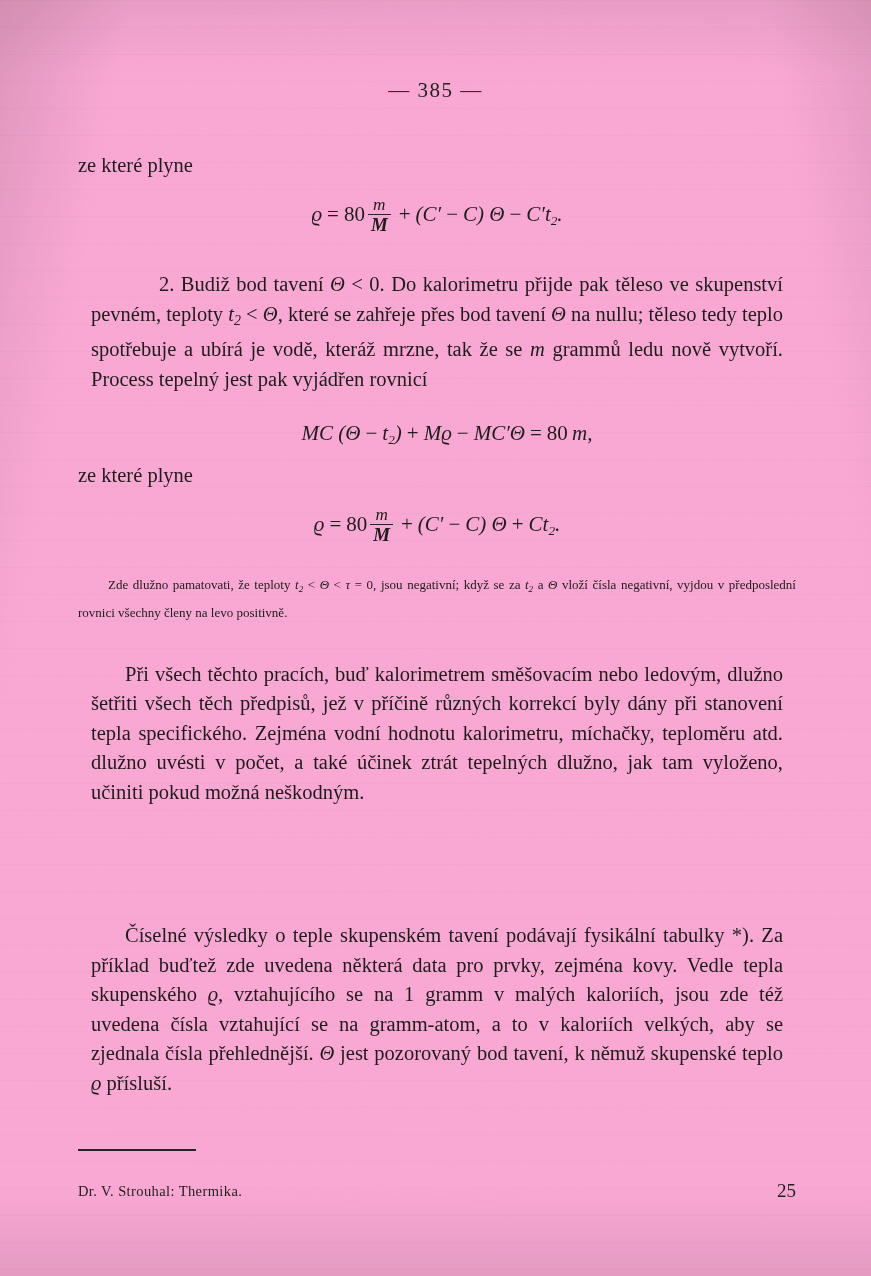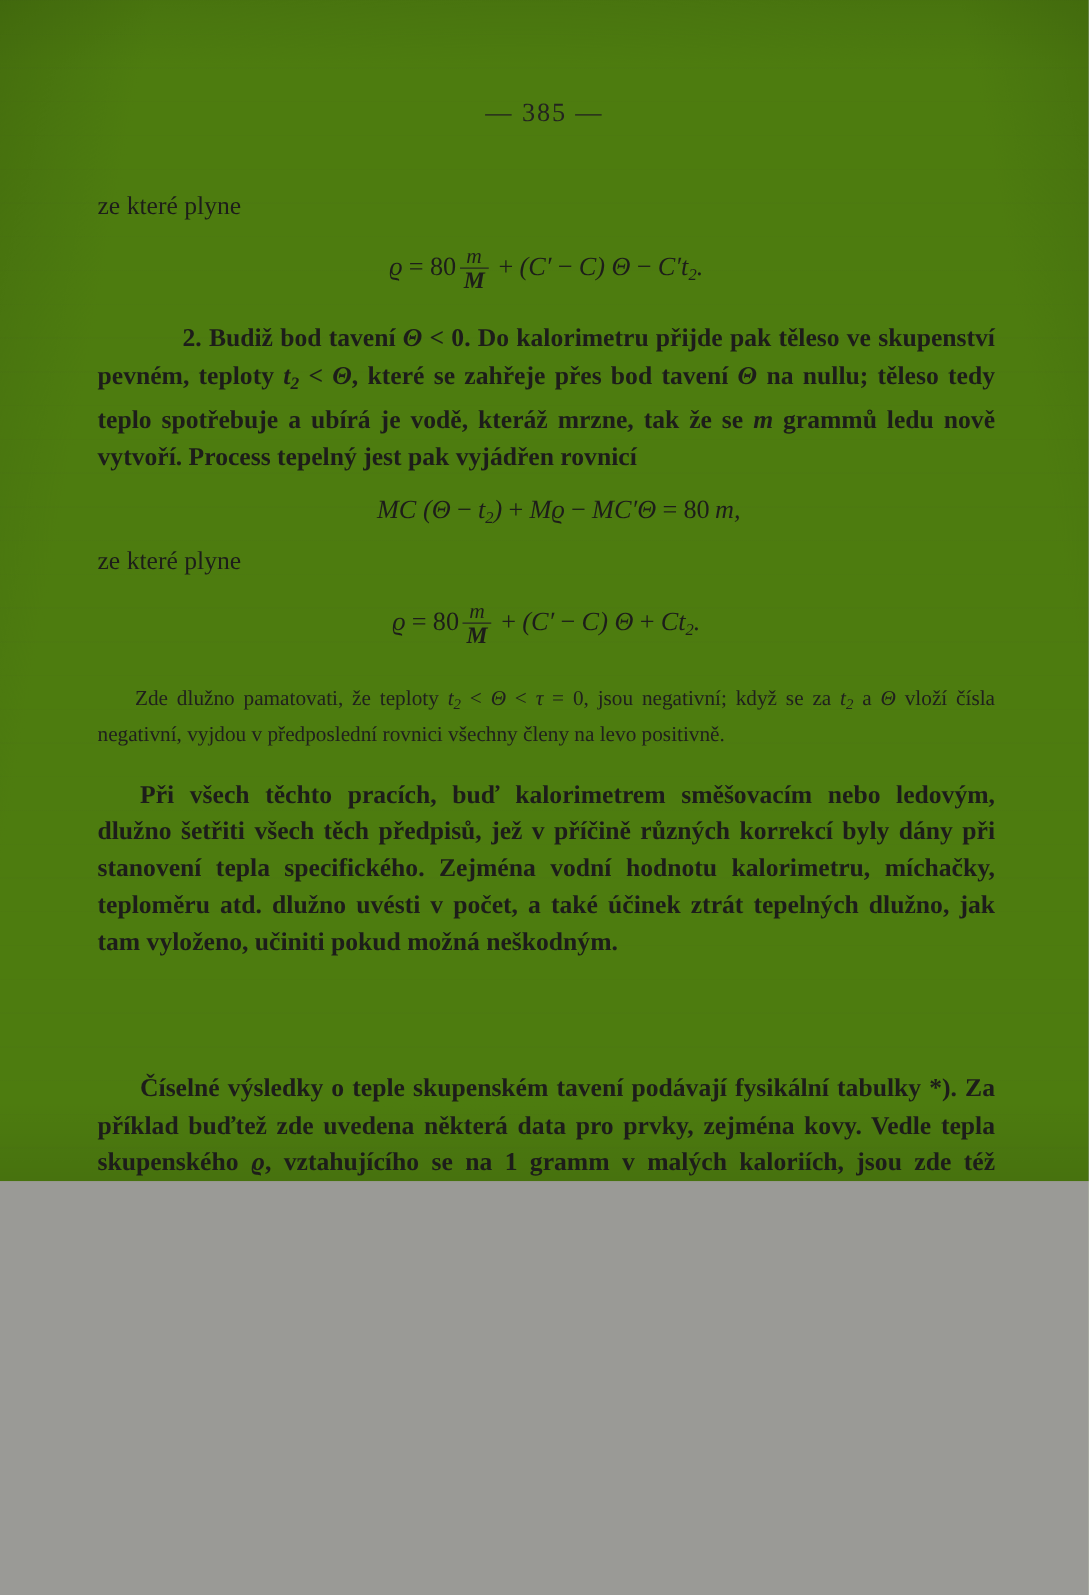--- a/index.html
+++ b/index.html
@@ -3,23 +3,23 @@
 <meta charset="utf-8">
 <style>
   html, body {
     margin: 0;
     padding: 0;
     background: #9a9a96;
   }
   .page {
     position: relative;
     width: 871px;
-    height: 945px;
+    height: 1276px;
     margin: 0 auto;
-    background: #4d7c0f;
+    background: #f9a8d4;
     overflow: hidden;
     font-family: "Liberation Serif", "DejaVu Serif", serif;
     color: #1a1a18;
   }
   
   .page::before {
     content: "";
     position: absolute;
     inset: 0;
     pointer-events: none;
@@ -57,24 +57,23 @@
   }
 
   .body {
     margin: 0 75px 0 78px;
   }
 
   p.para {
     font-size: 20.5px;
     line-height: 29.5px;
     text-align: justify;
-    margin: 0;
+    margin: 13px;
     text-indent: 34px;
     color: #1d1d1a;
-    font-weight: bold;
   }
 
   .lead {
     font-size: 20.5px;
     line-height: 29px;
     margin: 0;
     color: #1d1d1a;
   }
 
   .eq {
@@ -102,21 +101,21 @@
   .frac .den {
     display: block;
     font-size: 0.9em;
     border-top: 1.6px solid #262622;
     padding: 0 3px;
     font-weight: 700;
   }
   .op { padding: 0 5px; font-style: normal; }
 
   .smallpara {
-    font-size: 17px;
+    font-size: 13px;
     line-height: 24px;
     text-align: justify;
     margin: 0;
     text-indent: 30px;
     color: #20201d;
   }
 
   .section-head {
     text-align: center;
     font-size: 21px;

